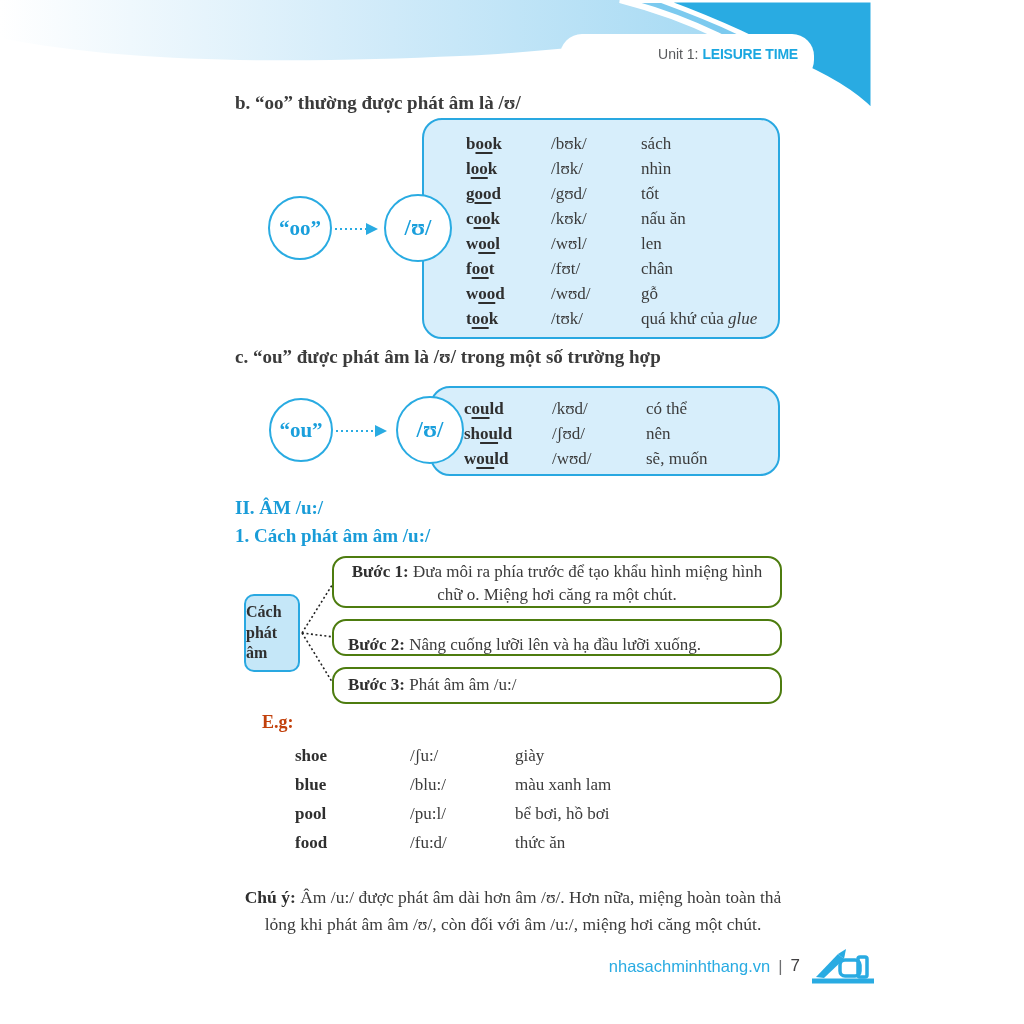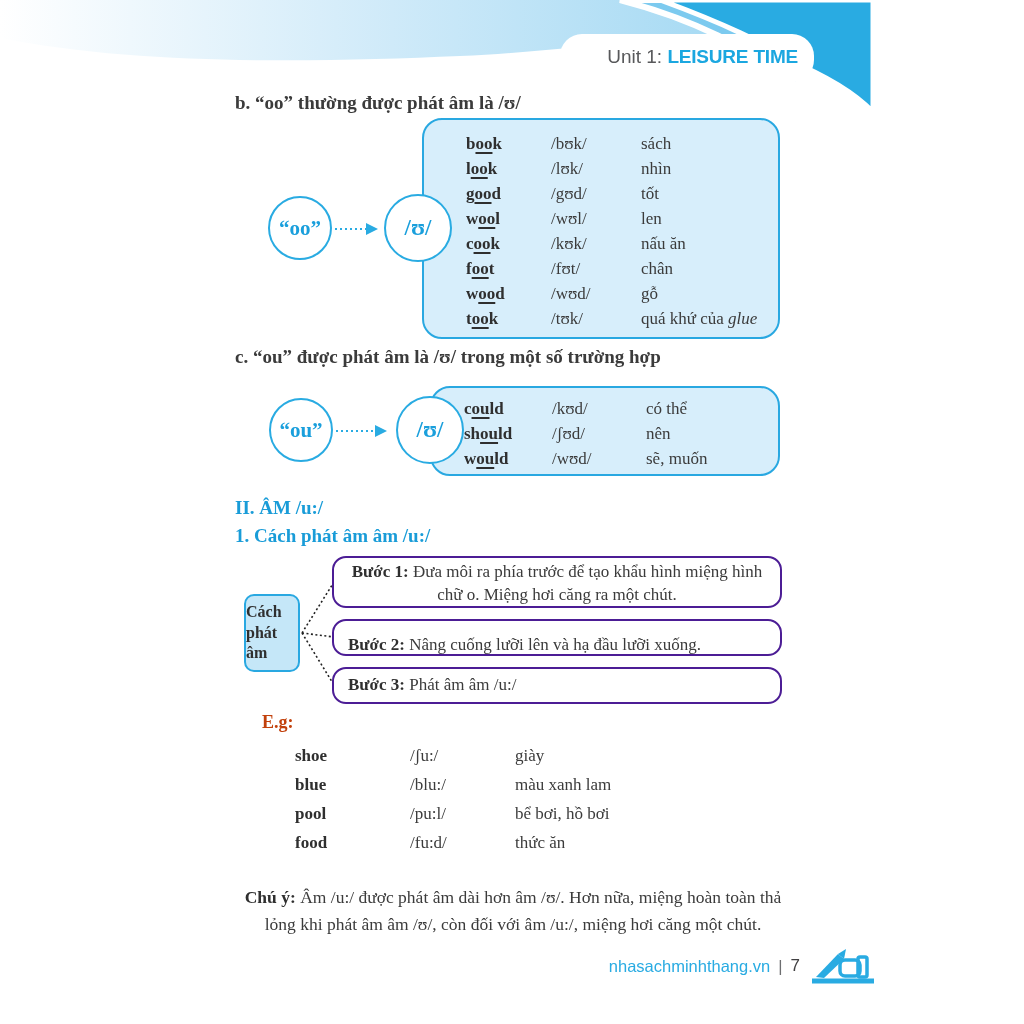--- a/index.html
+++ b/index.html
@@ -6,21 +6,21 @@
   #page{
     position:relative;width:1024px;height:1024px;background:#ffffff;overflow:hidden;
     font-family:"Liberation Serif","DejaVu Serif",serif;color:#3b3b3b;
   }
   .abs{position:absolute;}
   svg{display:block;}
 
   
   #unit-header{
     position:absolute;top:46px;left:576px;width:222px;text-align:right;
-    font-family:"Liberation Sans","DejaVu Sans",sans-serif;font-size:19px;white-space:nowrap;
+    font-family:"Liberation Sans","DejaVu Sans",sans-serif;font-size:14px;white-space:nowrap;
   }
   #unit-label{color:#58595b;}
   #unit-title{color:#1ba7e0;font-weight:700;letter-spacing:-0.2px;}
 
   
   .sec-heading{position:absolute;font-weight:700;font-size:19px;color:#3b3b3b;white-space:nowrap;}
   .blue-heading{position:absolute;font-weight:700;font-size:19px;color:#199cd8;white-space:nowrap;}
 
   
   .word-box{
@@ -58,21 +58,21 @@
 
   
   #method-box{
     position:absolute;left:244px;top:594px;width:56px;height:78px;box-sizing:border-box;
     background:#c5e7f8;border:2px solid #29a8e1;border-radius:10px;
     display:flex;align-items:center;justify-content:center;text-align:left;
     font-weight:700;font-size:16px;line-height:1.3;color:#2f2f2f;
   }
   .step-box{
     position:absolute;left:332px;width:450px;box-sizing:border-box;background:#ffffff;
-    border:2px solid #4c1d95;border-radius:14px;font-size:17px;color:#3b3b3b;
+    border:2px solid #4d7c0f;border-radius:14px;font-size:17px;color:#3b3b3b;
   }
   #step-1{top:556px;height:52px;line-height:23px;padding:2px 14px;text-align:center;}
   #step-2{top:619px;height:37px;line-height:32px;padding:8px 14px;}
   #step-3{top:667px;height:37px;line-height:32px;padding:0 14px;}
   .step-box b{color:#2f2f2f;}
 
   #eg-label{position:absolute;left:262px;top:712px;font-weight:700;font-size:18px;color:#c2410c;}
 
   #note{
     position:absolute;left:233px;top:884px;width:560px;font-size:17.5px;line-height:27px;
@@ -128,28 +128,28 @@
         <span class="col-word">l<u>oo</u>k</span>
         <span class="col-ipa">/lʊk/</span>
         <span class="col-meaning">nhìn</span>
       </div>
       <div class="w-row">
         <span class="col-word">g<u>oo</u>d</span>
         <span class="col-ipa">/gʊd/</span>
         <span class="col-meaning">tốt</span>
       </div>
       <div class="w-row">
+        <span class="col-word">c<u>oo</u>k</span>
+        <span class="col-ipa">/kʊk/</span>
+        <span class="col-meaning">nấu ăn</span>
+      </div>
+      <div class="w-row">
         <span class="col-word">w<u>oo</u>l</span>
         <span class="col-ipa">/wʊl/</span>
         <span class="col-meaning">len</span>
-      </div>
-      <div class="w-row">
-        <span class="col-word">c<u>oo</u>k</span>
-        <span class="col-ipa">/kʊk/</span>
-        <span class="col-meaning">nấu ăn</span>
       </div>
       <div class="w-row">
         <span class="col-word">f<u>oo</u>t</span>
         <span class="col-ipa">/fʊt/</span>
         <span class="col-meaning">chân</span>
       </div>
       <div class="w-row">
         <span class="col-word">w<u>oo</u>d</span>
         <span class="col-ipa">/wʊd/</span>
         <span class="col-meaning">gỗ</span>

